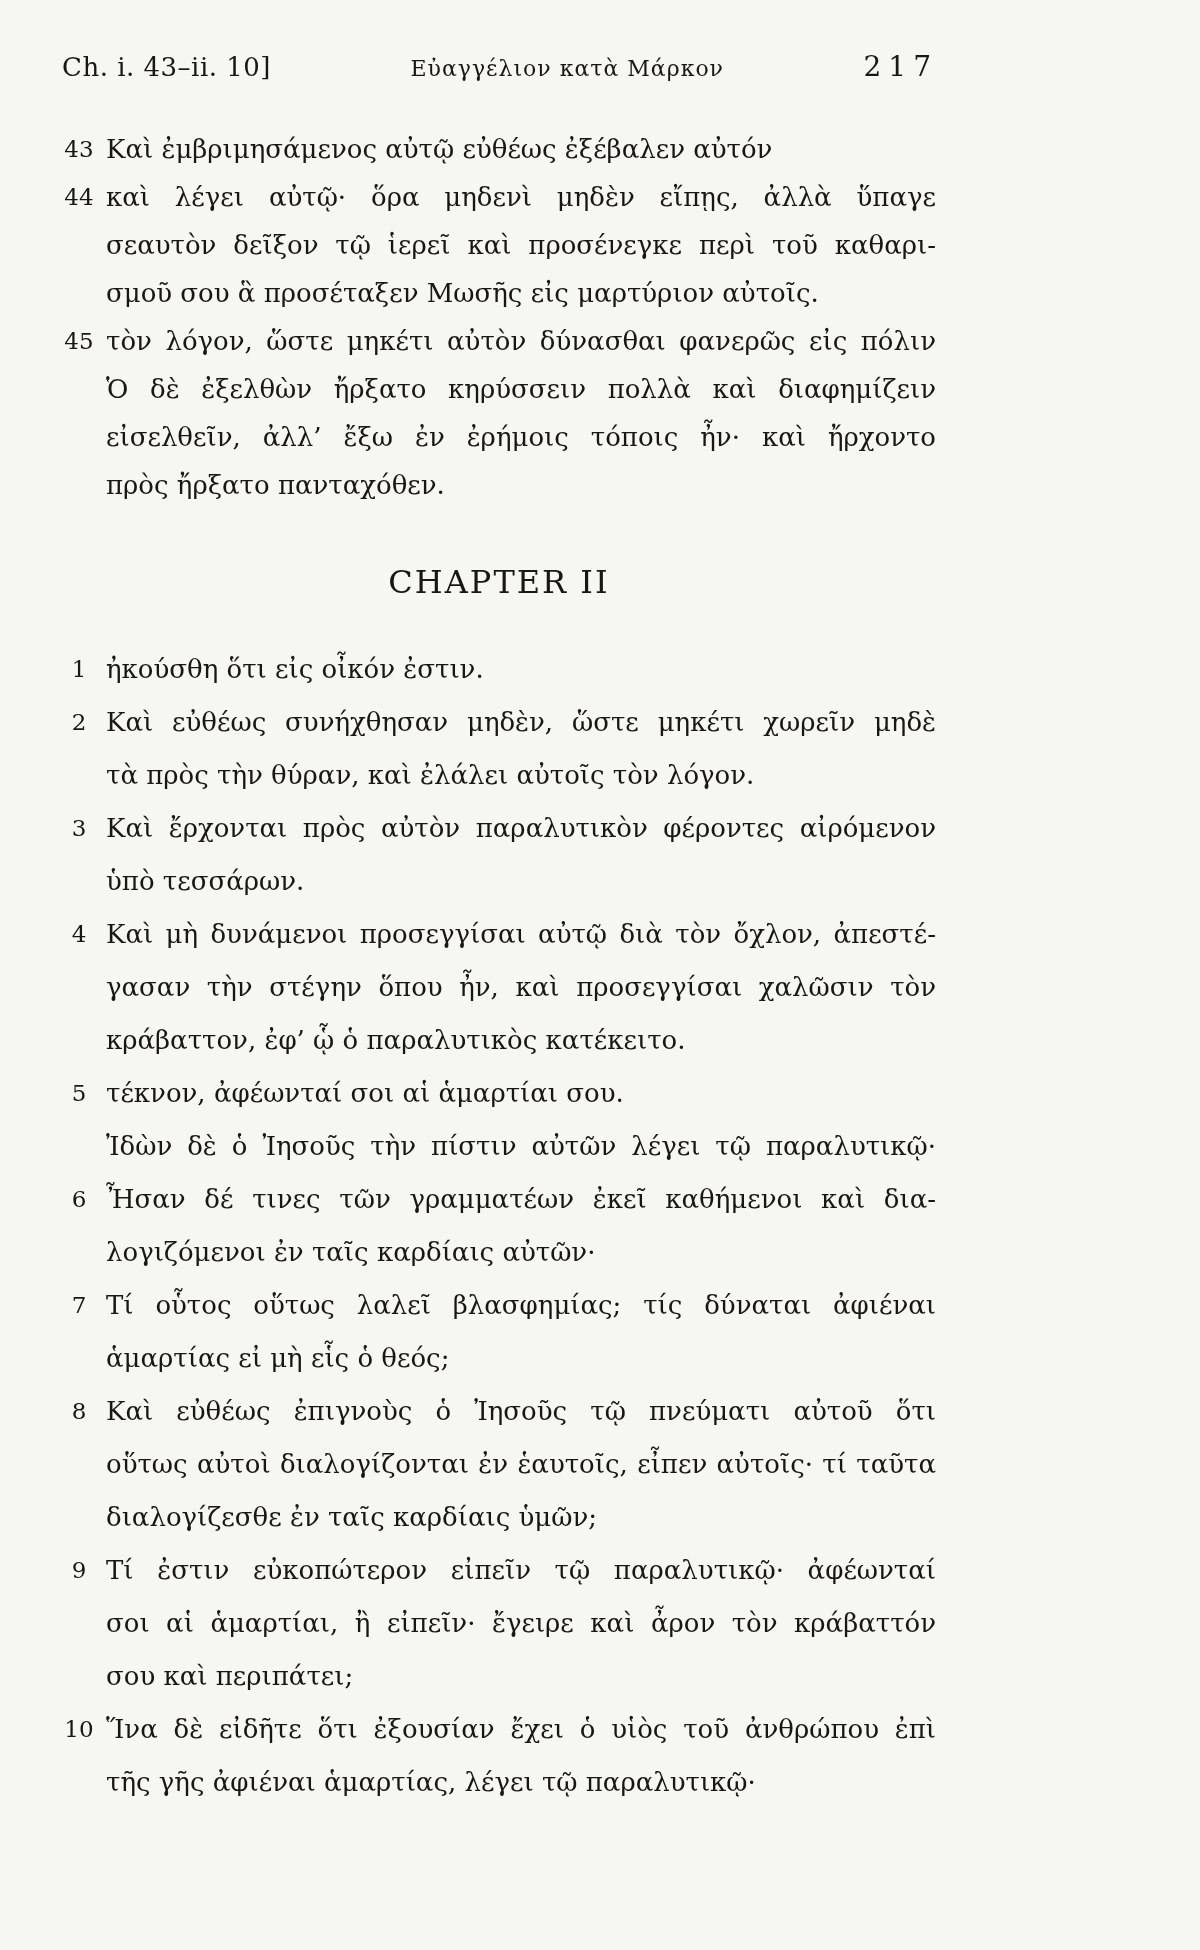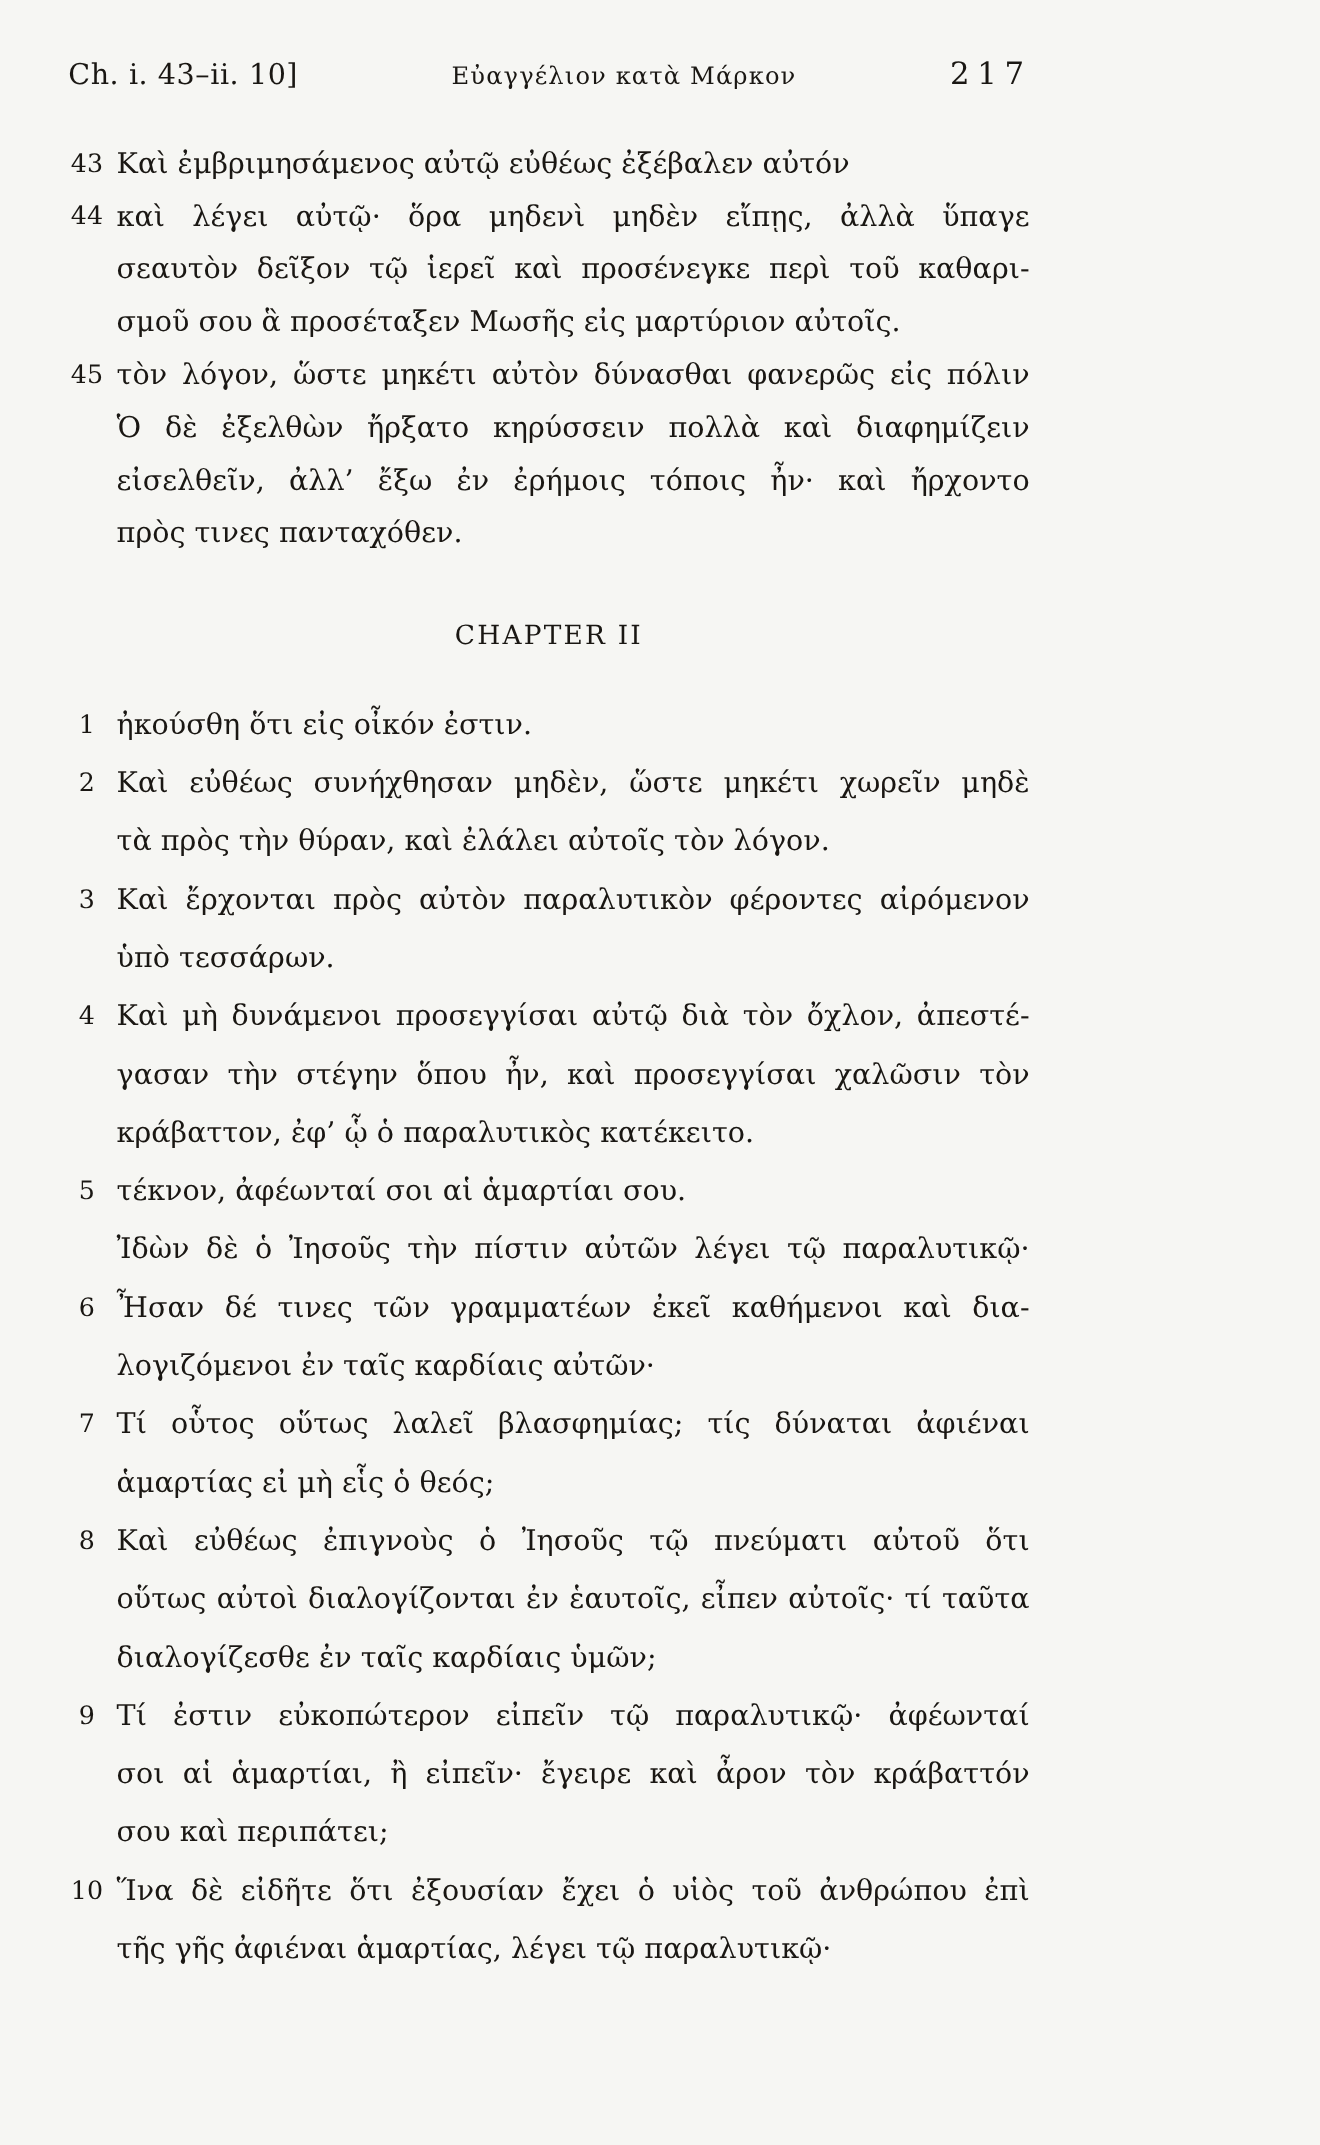--- a/index.html
+++ b/index.html
@@ -35,21 +35,21 @@
     text-align: center;
     font-size: 23px;
     line-height: inherit;
   }
   .line { text-align: justify; }
   .line.full { text-align-last: justify; }
   .sec-chapter-1-end .verse { font-size: 26px; line-height: 48px; }
   .sec-chapter-2     .verse { font-size: 26px; line-height: 53px; }
   .chapter-heading {
     text-align: center;
-    font-size: 24px;
+    font-size: 32px;
     letter-spacing: 2px;
     font-weight: 400;
     margin: 54px 0 42px 0;
     width: 874px;
   }
 </style>
 </head>
 <body style="background: rgb(246, 246, 243); color: rgb(26, 23, 19);">
 
 <div class="page">
@@ -74,21 +74,21 @@
             <div class="line full">σεαυτὸν δεῖξον τῷ ἱερεῖ καὶ προσένεγκε περὶ τοῦ καθαρι-</div>
             <div class="line">σμοῦ σου ἃ προσέταξεν Μωσῆς εἰς μαρτύριον αὐτοῖς.</div>
           </div>
         </div>
         <div class="verse">
           <span class="verse-num">45</span>
           <div class="verse-lines">
             <div class="line full">τὸν λόγον, ὥστε μηκέτι αὐτὸν δύνασθαι φανερῶς εἰς πόλιν</div>
             <div class="line full">Ὁ δὲ ἐξελθὼν ἤρξατο κηρύσσειν πολλὰ καὶ διαφημίζειν</div>
             <div class="line full">εἰσελθεῖν, ἀλλ’ ἔξω ἐν ἐρήμοις τόποις ἦν· καὶ ἤρχοντο</div>
-            <div class="line">πρὸς τινες πανταχόθεν.</div>
+            <div class="line">πρὸς ἤρξατο πανταχόθεν.</div>
           </div>
         </div>
       </div>
       <div class="chapter-heading">CHAPTER II</div>
       <div class="section sec-chapter-2">
         <div class="verse">
           <span class="verse-num">1</span>
           <div class="verse-lines">
             <div class="line">ἠκούσθη ὅτι εἰς οἶκόν ἐστιν.</div>
           </div>

